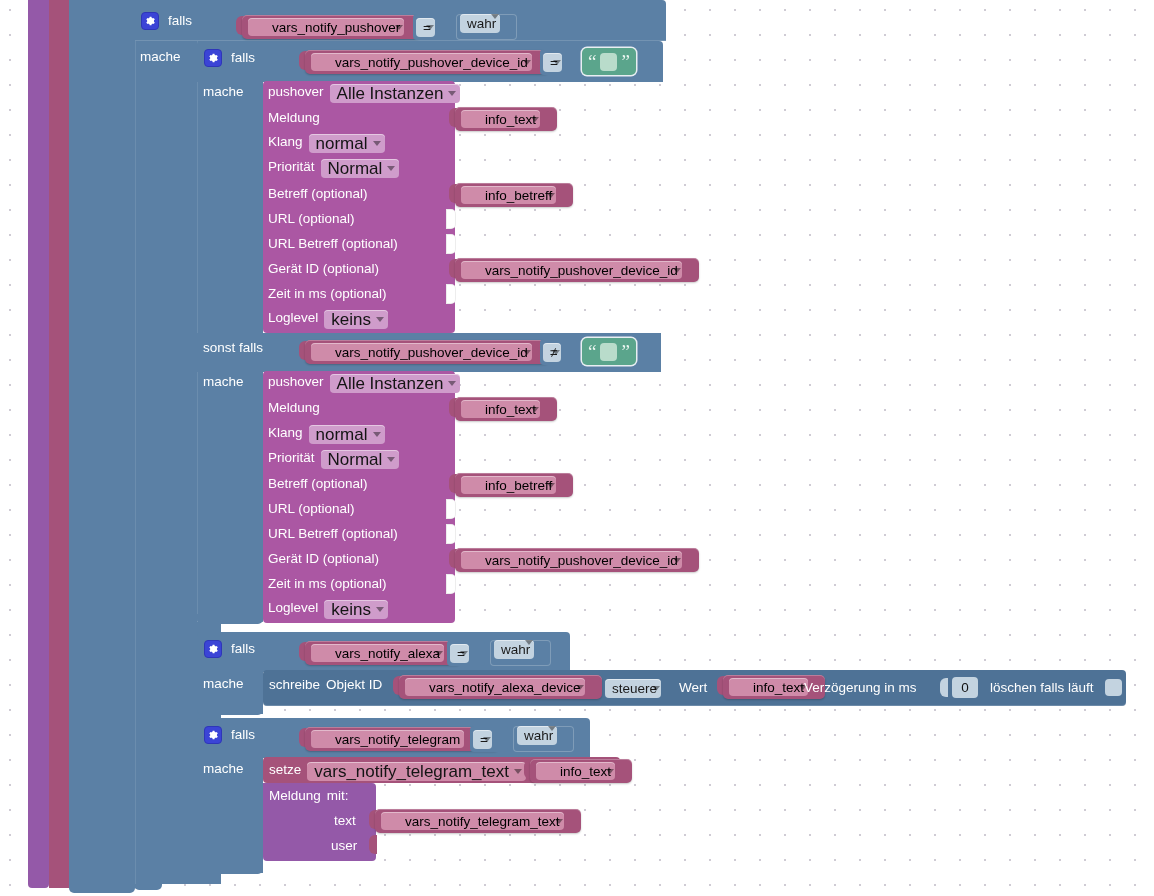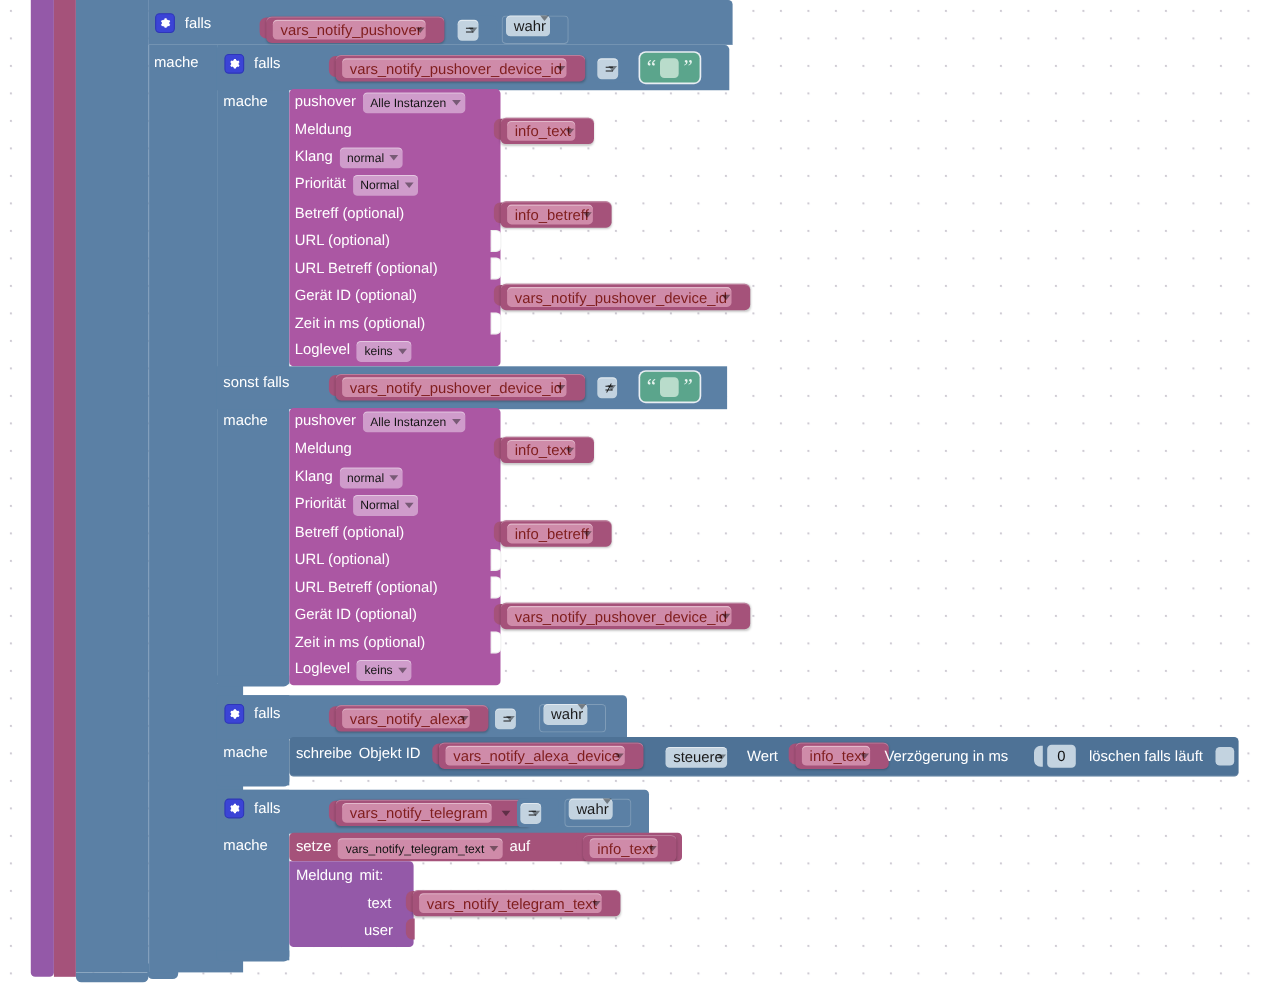--- a/index.html
+++ b/index.html
@@ -78,22 +78,22 @@
     box-shadow: 0 1px 0 rgba(255,255,255,.25) inset,
                 0 1px 2px rgba(0,0,0,.22);
     display:flex; align-items:center;
     padding: 0 4px 0 6px;
   }
   .varblk .fld {
     height:18px;
     background:#cf8ba9;
     border-radius:4px;
     display:flex; align-items:center;
-    padding:0 4px 0 7px;
-    color:#7f1d1d; font-size:13.5px; white-space:nowrap;
+    padding:0 4px 0 24px;
+    color:#000000; font-size:13.5px; white-space:nowrap;
     box-shadow: 0 1px 0 rgba(255,255,255,.4) inset;
   }
 
   
   .opblk {
     position:absolute; height:26px;
     background:#5b80a5; border-radius:4px;
     display:flex; align-items:center; padding:0 3px;
   }
   .opfld, .lightfld {
@@ -113,21 +113,21 @@
     display:inline-block; width:0; height:0; margin-left:5px;
     border-left:4.5px solid transparent;
     border-right:4.5px solid transparent;
     border-top:5px solid rgba(0,0,0,.42);
   }
 
   
   .pfld {
     height:19px; background:#cf9ccb; border-radius:4px;
     display:flex; align-items:center; padding:0 4px 0 7px;
-    color:#141414; font-size:11px; white-space:nowrap;
+    color:#141414; font-size:17px; white-space:nowrap;
     box-shadow:0 1px 0 rgba(255,255,255,.45) inset;
   }
   .row { position:absolute; display:flex; gap:6px; }
   .row .txt { color:#fff; font-size:13.5px; white-space:nowrap; }
 
   
   .textblk {
     position:absolute; height:27px;
     background:#5ba58c; border-radius:5px;
     display:flex; align-items:center; gap:4px;

